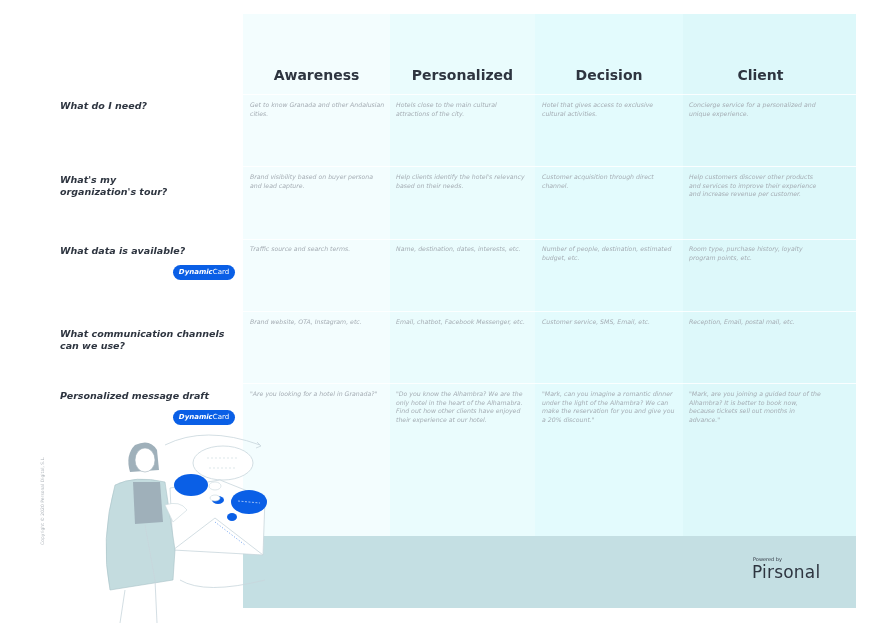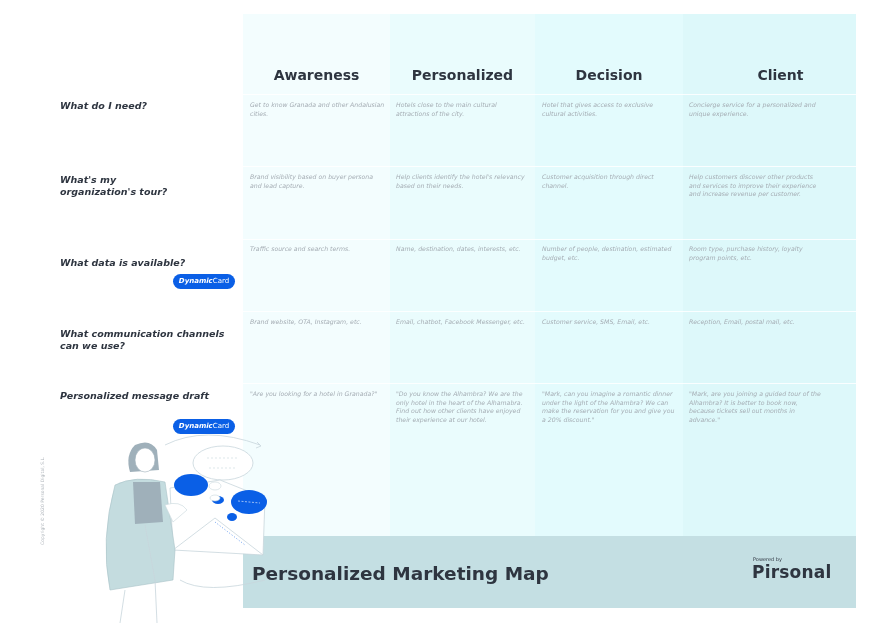--- a/index.html
+++ b/index.html
@@ -29,37 +29,37 @@
     }
 
     .cell {
       position: absolute; font-style: italic; font-size: 6.2px; line-height: 8.6px;
       color: #a5adb4;
     }
 
     .badge {
       position: absolute; left: 173px; width: 62px; height: 15px;
       border-radius: 8px; background: #0a5fe6; color: #fff;
-      font-size: 7px; line-height: 15px; text-align: center; margin-top: 9px;
+      font-size: 7px; line-height: 15px; text-align: center;
     }
     .badge b { font-style: italic; font-weight: bold; }
 
     .footer {
       position: absolute; left: 243px; top: 536px; width: 613px; height: 72px;
       background: #c4dfe3;
     }
     .footer-title {
       position: absolute; left: 9px; top: 27px; font-size: 18.5px; font-weight: bold;
       color: #2e3540; white-space: nowrap;
     }
     .powered {
       position: absolute; left: 510px; top: 20px; font-size: 5px; color: #2e3540;
     }
     .brand {
-      position: absolute; left: 509px; top: 26px; font-size: 17px; font-weight: bold;
+      position: absolute; left: 509px; top: 26px; font-size: 17px; font-weight: normal;
       color: #2e3540; letter-spacing: 0.2px;
     }
 
     .copyright {
       position: absolute; left: 40px; top: 545px; transform-origin: 0 0;
       transform: rotate(-90deg); font-size: 4.5px; color: #b0b6bc; white-space: nowrap;
     }
 
     .illustration { position: absolute; left: 95px; top: 430px; width: 190px; height: 193px; }
   </style>
@@ -73,28 +73,28 @@
 
 <div class="hline" style="top:94px"></div>
 <div class="hline" style="top:166px"></div>
 <div class="hline" style="top:239px"></div>
 <div class="hline" style="top:311px"></div>
 <div class="hline" style="top:383px"></div>
 
 <div class="col-header" style="left:243px;width:147px">Awareness</div>
 <div class="col-header" style="left:390px;width:145px">Personalized</div>
 <div class="col-header" style="left:535px;width:148px">Decision</div>
-<div class="col-header" style="left:694px;width:173px">Client</div>
+<div class="col-header" style="left:674px;width:173px">Client</div>
 
 <div class="row-label" style="top:100px">What do I need?</div>
 <div class="row-label" style="top:174px">
   <div>What's my</div>
   <div>organization's tour?</div>
 </div>
-<div class="row-label" style="top:257px">What data is available?</div>
+<div class="row-label" style="top:245px">What data is available?</div>
 <div class="badge" style="top:265px"><b>Dynamic</b><span>Card</span></div>
 <div class="row-label" style="top:328px">
   <div>What communication channels</div>
   <div>can we use?</div>
 </div>
 <div class="row-label" style="top:390px">Personalized message draft</div>
 <div class="badge" style="top:410px"><b>Dynamic</b><span>Card</span></div>
 
 <div class="cell" style="left:250px;top:101px;width:135px">Get to know Granada and other Andalusian cities.</div>
 <div class="cell" style="left:396px;top:101px;width:135px">Hotels close to the main cultural attractions of the city.</div>
@@ -115,21 +115,20 @@
 <div class="cell" style="left:396px;top:318px;width:135px">Email, chatbot, Facebook Messenger, etc.</div>
 <div class="cell" style="left:542px;top:318px;width:135px">Customer service, SMS, Email, etc.</div>
 <div class="cell" style="left:689px;top:318px;width:135px">Reception, Email, postal mail, etc.</div>
 
 <div class="cell" style="left:250px;top:390px;width:135px">"Are you looking for a hotel in Granada?"</div>
 <div class="cell" style="left:396px;top:390px;width:135px">"Do you know the Alhambra? We are the only hotel in the heart of the Alhamabra. Find out how other clients have enjoyed their experience at our hotel.</div>
 <div class="cell" style="left:542px;top:390px;width:135px">"Mark, can you imagine a romantic dinner under the light of the Alhambra? We can make the reservation for you and give you a 20% discount."</div>
 <div class="cell" style="left:689px;top:390px;width:135px">"Mark, are you joining a guided tour of the Alhambra? It is better to book now, because tickets sell out months in advance."</div>
 
 <div class="footer">
-  <div class="footer-title">Personalized Marketing Map</div>
   <div class="powered">Powered by</div>
   <div class="brand">Pirsonal</div>
 </div>
 
 <svg class="illustration" viewBox="0 0 190 193">
 
   <path d="M70 15 Q110 -5 165 15" fill="none" stroke="#c8d6dc" stroke-width="0.8"></path>
   <path d="M162 12 L166 16 L161 18" fill="none" stroke="#c8d6dc" stroke-width="0.8"></path>
   <path d="M85 150 Q110 165 170 150" fill="none" stroke="#c8d6dc" stroke-width="0.8"></path>
 

